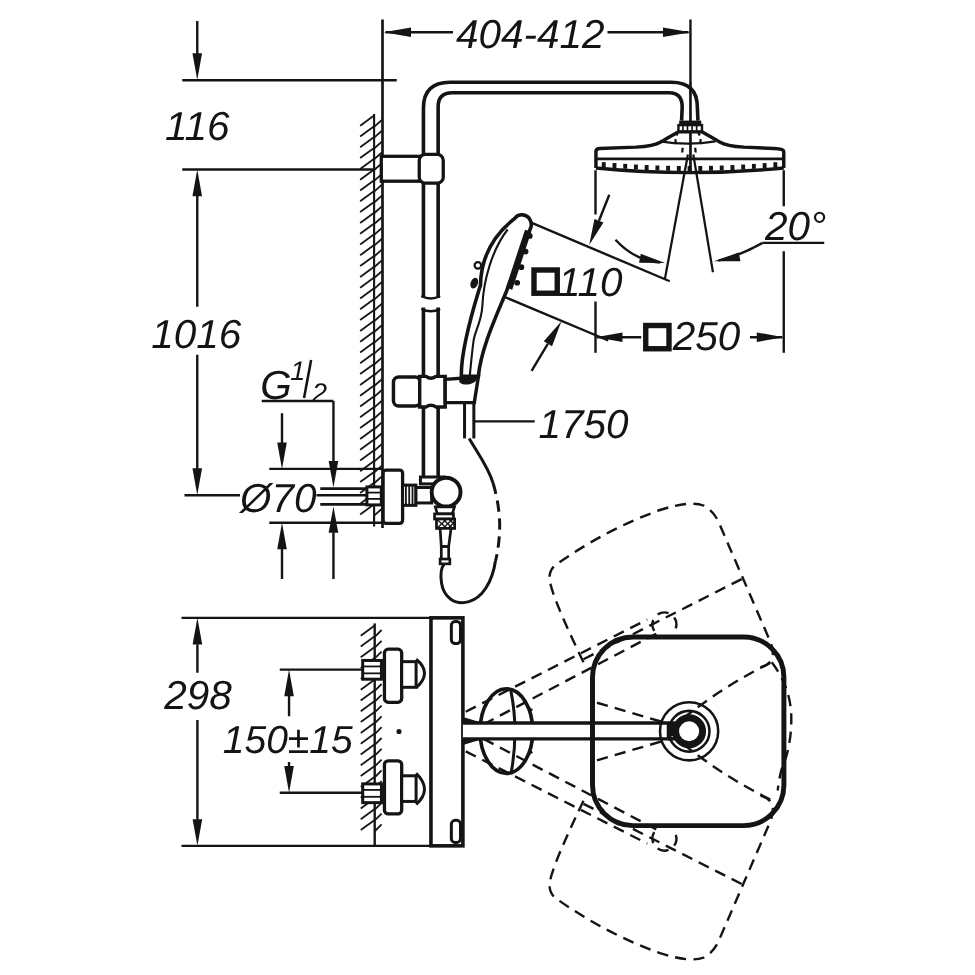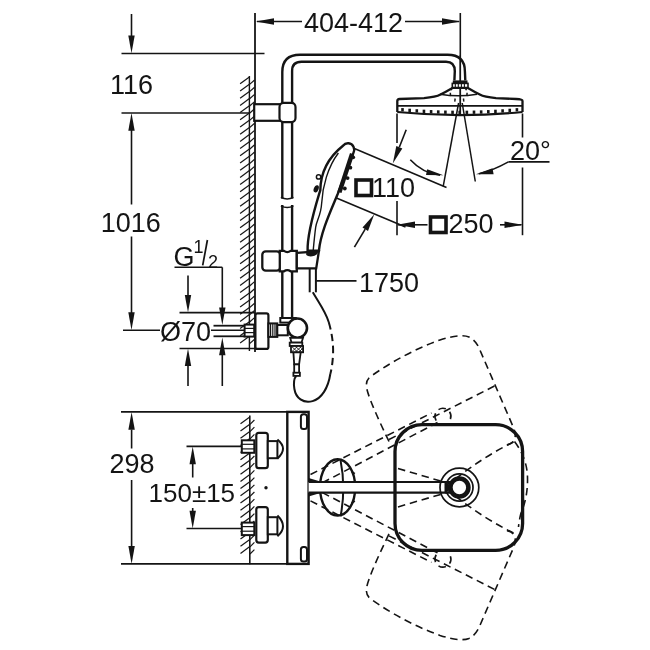--- a/index.html
+++ b/index.html
@@ -1,16 +1,16 @@
 <!DOCTYPE html>
 <html><head>
 <meta charset="utf-8">
 <style>
   html,body{margin:0;padding:0;background:#fff;}
-  #c{width:650px;height:650px;position:relative;}
+  #c{width:650px;height:650px;position:relative;font-style:italic;}
   svg{position:absolute;top:0;left:0;}
   text{font-family:"Liberation Sans",sans-serif;fill:#141414;-webkit-font-smoothing:antialiased;}
   #c{-webkit-font-smoothing:antialiased;}
 </style>
 </head>
 <body>
 <div id="c">
 <svg width="650" height="650" viewBox="0 0 650 650">
 <rect width="650" height="650" fill="#ffffff"></rect>
 

